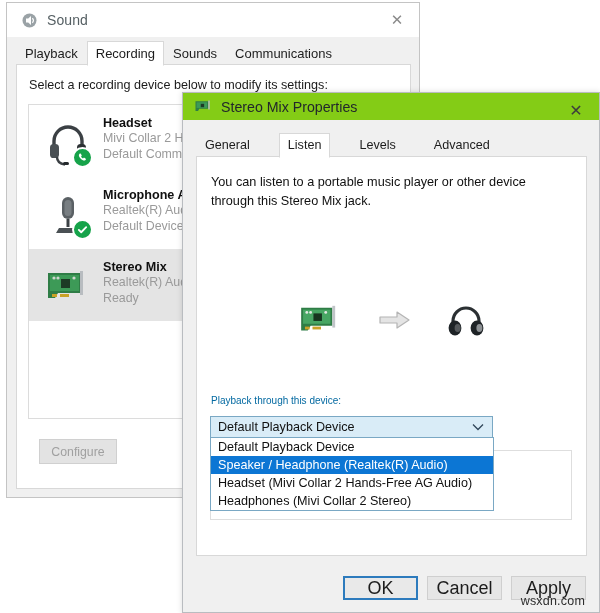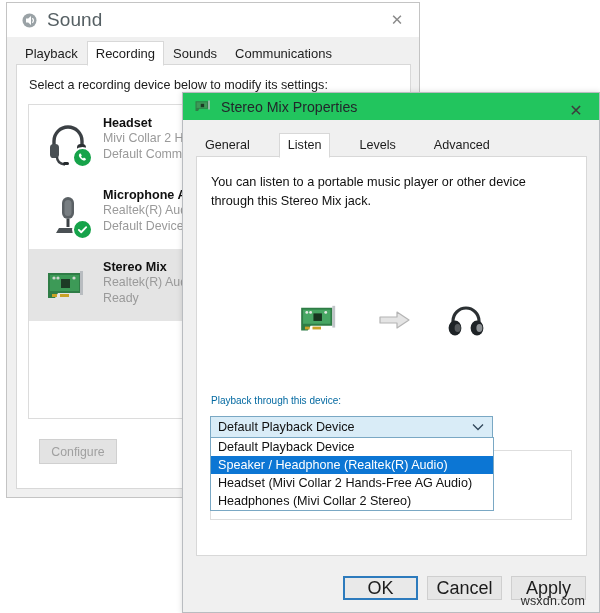--- a/index.html
+++ b/index.html
@@ -20,21 +20,21 @@
   }
   .sound-titlebar {
     position: relative; height: 34px; background: #ffffff;
     display: flex; align-items: center;
   }
   .sound-appicon {
     margin-left: 13px; width: 18px; height: 18px;
     display: flex; align-items: center; justify-content: center;
   }
   .sound-title {
-    margin-left: 9px; font-size: 19px; color: #555f63;
+    margin-left: 9px; font-size: 14px; color: #555f63;
     letter-spacing: .1px;
   }
   .win-close {
     position: absolute; right: 0; top: 0; width: 44px; height: 33px;
     display: flex; align-items: center; justify-content: center;
     color: #8a8a8a; font-size: 15px; font-weight: 300;
   }
   .sound-body {
     position: absolute; left: 0; top: 34px; right: 0; bottom: 0;
     background: #f0f0f0;
@@ -108,21 +108,21 @@
   }
 
   
   .props-window {
     position: absolute; left: 182px; top: 92px;
     width: 418px; height: 521px;
     background: #f0f0f0; border: 1px solid #b9bcc0;
     box-shadow: 0 0 6px rgba(0,0,0,.14);
   }
   .props-titlebar {
-    position: relative; height: 27px; background: #22c55e;
+    position: relative; height: 27px; background: #84cc16;
     display: flex; align-items: center;
   }
   .props-appicon { margin-left: 11px; width: 18px; height: 16px; }
   .props-title {
     margin-left: 9px; font-size: 14.2px; color: #22272b;
   }
   .props-close {
     position: absolute; right: 0; top: 0; width: 46px; height: 34px;
     display: flex; align-items: center; justify-content: center;
     color: #3d3d3d; font-size: 16px; font-weight: 300;

